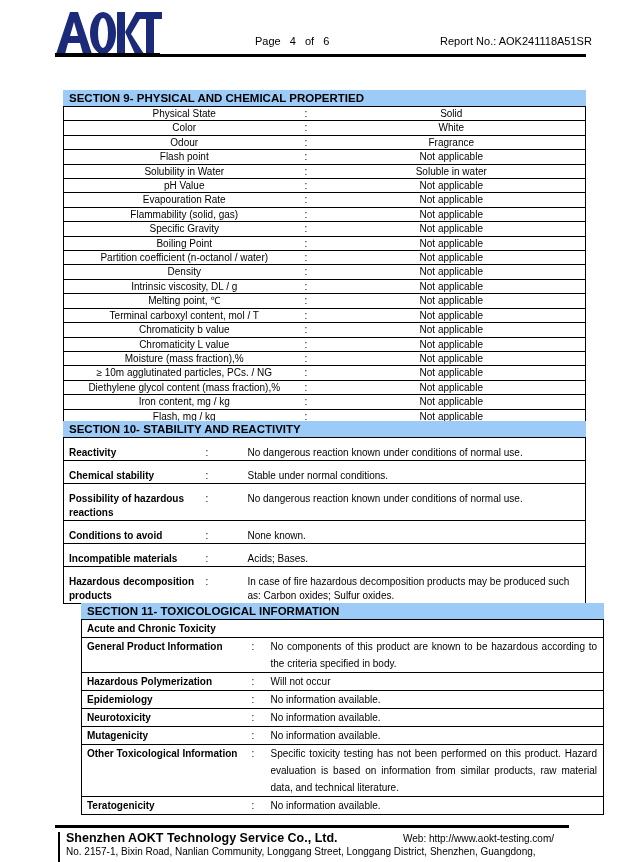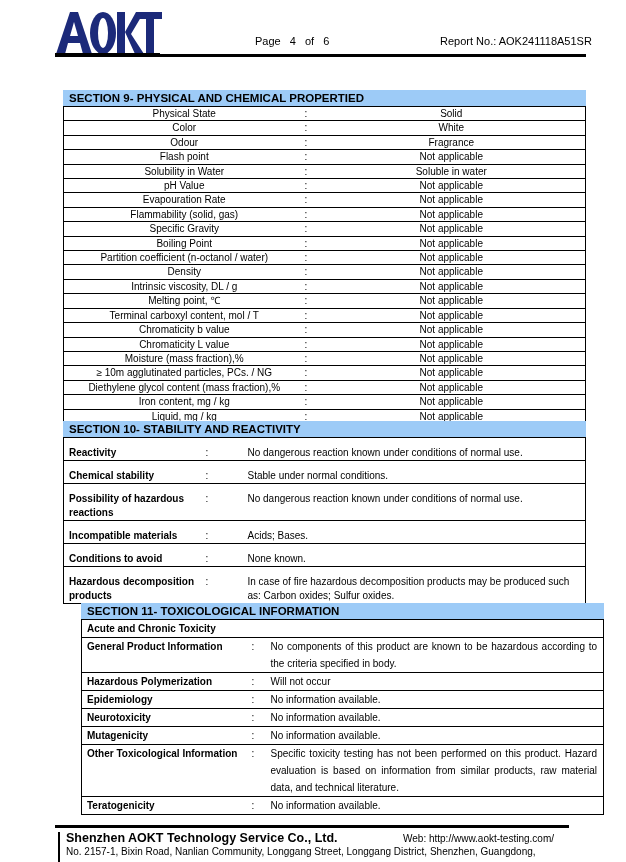--- a/index.html
+++ b/index.html
@@ -173,21 +173,21 @@
           <td class="">Diethylene glycol content (mass fraction),%</td>
           <td class="c9-colon">:</td>
           <td class="">Not applicable</td>
         </tr>
         <tr>
           <td class="">Iron content, mg / kg</td>
           <td class="c9-colon">:</td>
           <td class="">Not applicable</td>
         </tr>
         <tr>
-          <td class="">Liquid, mg / kg</td>
+          <td class="">Flash, mg / kg</td>
           <td class="c9-colon">:</td>
           <td class="">Not applicable</td>
         </tr>
         <tr>
           <td class="">Abnormal slice (mass fraction),%</td>
           <td class="c9-colon">:</td>
           <td class="">Not applicable</td>
         </tr>
       </tbody>
   </table>
@@ -211,28 +211,28 @@
           <td class="c10-label">Chemical stability</td>
           <td class="c10-colon">:</td>
           <td class="">Stable under normal conditions.</td>
         </tr>
         <tr>
           <td class="c10-label">Possibility of hazardous reactions</td>
           <td class="c10-colon">:</td>
           <td class="">No dangerous reaction known under conditions of normal use.</td>
         </tr>
         <tr>
+          <td class="c10-label">Conditions to avoid</td>
+          <td class="c10-colon">:</td>
+          <td class="">None known.</td>
+        </tr>
+        <tr>
           <td class="c10-label">Incompatible materials</td>
           <td class="c10-colon">:</td>
           <td class="">Acids; Bases.</td>
-        </tr>
-        <tr>
-          <td class="c10-label">Conditions to avoid</td>
-          <td class="c10-colon">:</td>
-          <td class="">None known.</td>
         </tr>
         <tr>
           <td class="c10-label">Hazardous decomposition products</td>
           <td class="c10-colon">:</td>
           <td class="">In case of fire hazardous decomposition products may be produced such as: Carbon oxides; Sulfur oxides.</td>
         </tr>
       </tbody>
   </table>
 </div>
 

